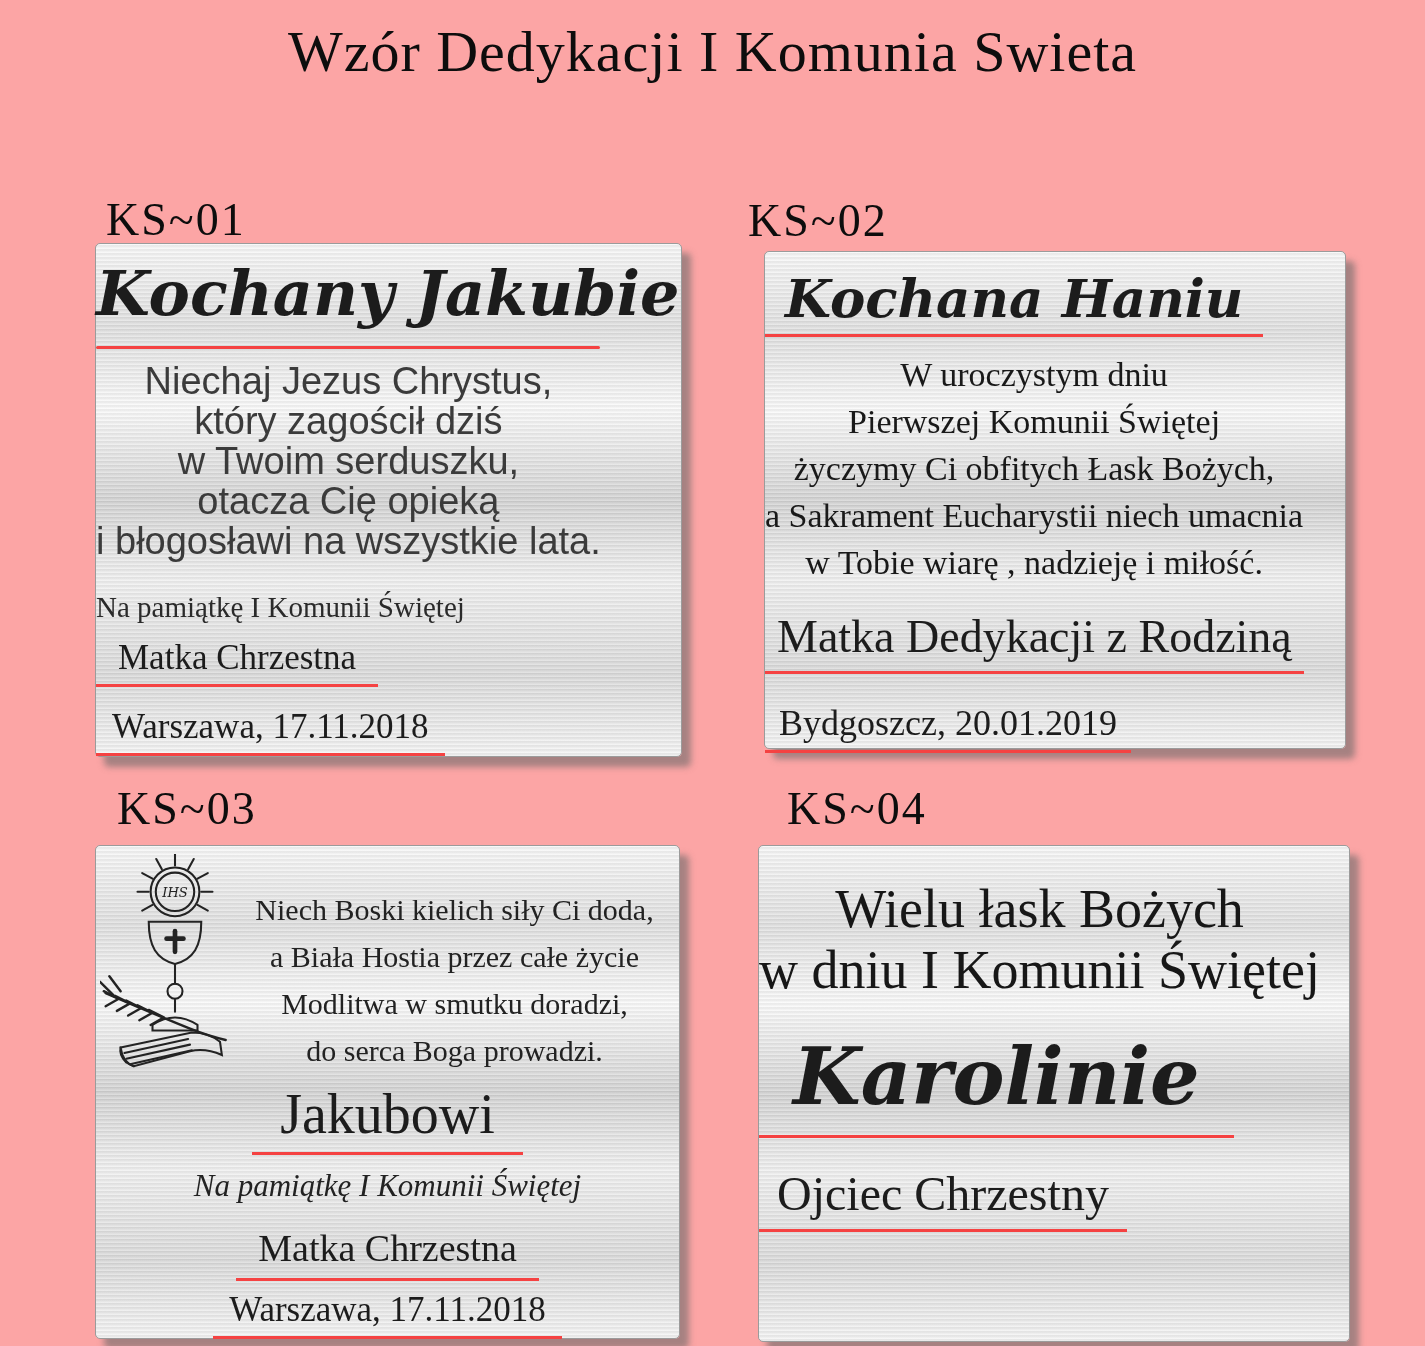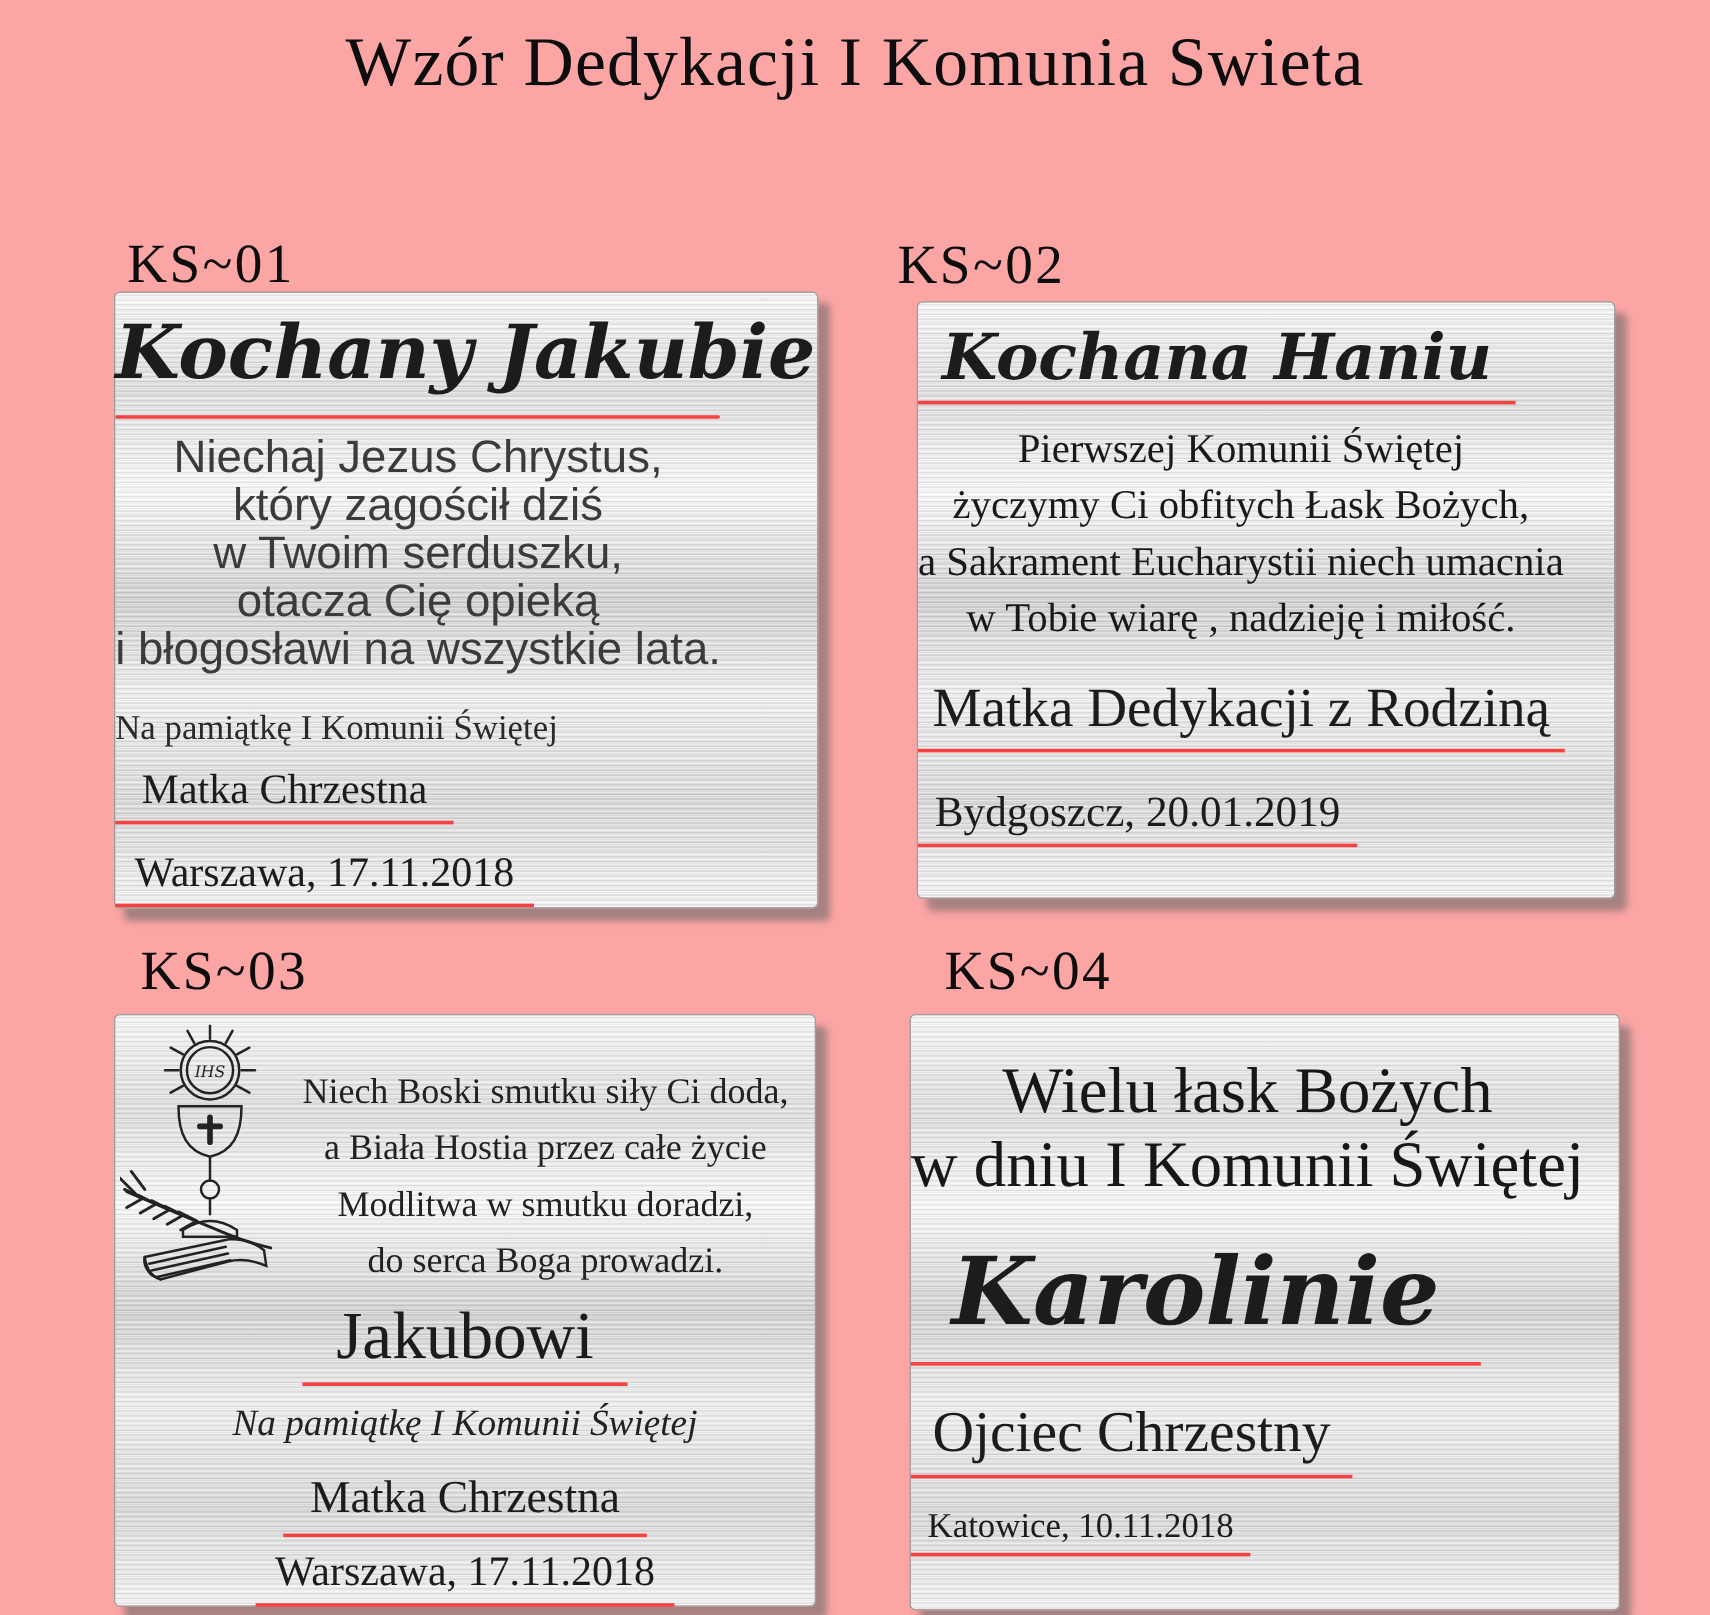--- a/index.html
+++ b/index.html
@@ -117,20 +117,21 @@
     <div class="p1-memorial">Na pamiątkę I Komunii Świętej</div>
     <div class="u p1-sig">Matka Chrzestna</div>
     <div class="u p1-date">Warszawa, 17.11.2018</div>
   </div>
 
   <div class="ks-label" style="left:748px;top:194px;">KS~02</div>
 
   <div class="plaque" style="left:764px;top:251px;width:582px;height:498px;">
     <div class="script u p2-heading">Kochana Haniu</div>
     <div class="p2-body">
+      <div>W uroczystym dniu</div>
       <div>Pierwszej Komunii Świętej</div>
       <div>życzymy Ci obfitych Łask Bożych,</div>
       <div>a Sakrament Eucharystii niech umacnia</div>
       <div>w Tobie wiarę , nadzieję i miłość.</div>
     </div>
     <div class="u p2-sig">Matka Dedykacji z Rodziną</div>
     <div class="u p2-date">Bydgoszcz, 20.01.2019</div>
   </div>
 
   <div class="ks-label" style="left:117px;top:782px;">KS~03</div>
@@ -175,21 +176,21 @@
           <path d="M32,159 L16,151 M32,159 L18,167"></path>
           <path d="M44,164 L28,156 M44,164 L30,172"></path>
           <path d="M56,169 L40,161 M56,169 L42,177"></path>
           <path d="M68,174 L52,166 M68,174 L54,182"></path>
           <path d="M14,150 L0,136 M22,146 L10,130"></path>
         </g>
       </g>
     </svg>
 
     <div class="p3-body">
-      <div>Niech Boski smutku siły Ci doda,</div>
+      <div>Niech Boski kielich siły Ci doda,</div>
       <div>a Biała Hostia przez całe życie</div>
       <div>Modlitwa w smutku doradzi,</div>
       <div>do serca Boga prowadzi.</div>
     </div>
 
     <div class="p3-name">
       <span class="u">Jakubowi</span>
     </div>
     <div class="p3-memorial">Na pamiątkę I Komunii Świętej</div>
     <div class="p3-sig">
@@ -202,16 +203,15 @@
 
   <div class="ks-label" style="left:787px;top:782px;">KS~04</div>
 
   <div class="plaque" style="left:758px;top:845px;width:592px;height:497px;">
     <div class="p4-body">
       <div>Wielu łask Bożych</div>
       <div>w dniu I Komunii Świętej</div>
     </div>
     <div class="script u p4-name">Karolinie</div>
     <div class="u p4-sig">Ojciec Chrzestny</div>
-    <div class="u p4-date">Katowice, 10.11.2018</div>
   </div>
 
 </div>
 
 </body></html>

